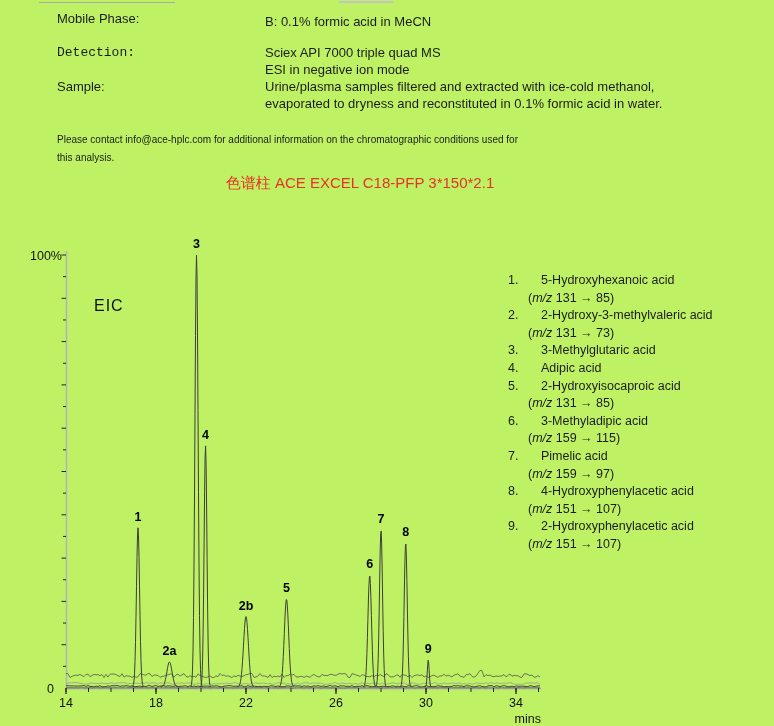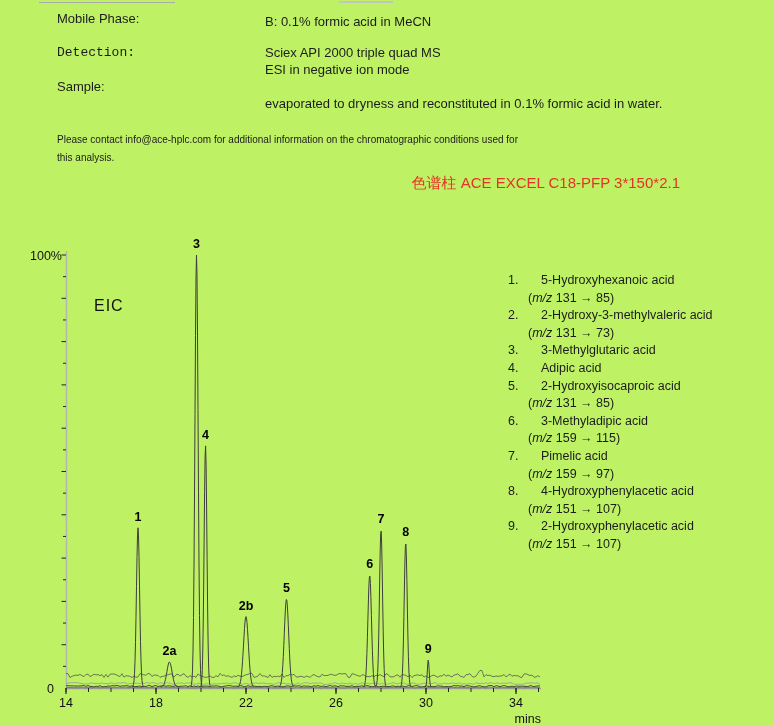--- a/index.html
+++ b/index.html
@@ -1,44 +1,45 @@
 <!DOCTYPE html>
 <html><head>
 <meta charset="utf-8">
 <style>
   html,body{margin:0;padding:0;}
   body{width:774px;height:726px;background:#ffffff;font-family:"Liberation Sans","DejaVu Sans",sans-serif;}
   #page{position:relative;width:774px;height:726px;background:#bef264;overflow:hidden;}
   .t13{position:absolute;font-size:13px;line-height:17px;color:#1c1c1c;white-space:pre;}
   .note{position:absolute;font-size:10px;line-height:17.5px;color:#1c1c1c;white-space:pre-line;}
-  .title{position:absolute;left:40px;top:174px;width:640px;text-align:right;font-size:15px;}
+  .title{position:absolute;left:40px;top:174px;width:640px;text-align:center;font-size:15px;}
   .crop-line{position:absolute;}
   #legend{position:absolute;left:508px;top:272px;width:262px;font-size:12.5px;line-height:17.6px;color:#1c1c1c;}
   .lg-row{display:flex;}
   .lg-num{width:33px;flex:0 0 33px;}
   .lg-mz{margin-left:20px;}
   svg{position:absolute;left:0;top:0;}
   svg text{font-family:"Liberation Sans","DejaVu Sans",sans-serif;}
 </style>
 </head>
 <body>
 
 <div id="page">
 
   <div class="crop-line" style="left:39px;top:2px;width:136px;height:1px;background:#a9a9a9;"></div>
   <div class="crop-line" style="left:339px;top:1px;width:54px;height:2px;background:#c4c4c4;"></div>
 
   <div class="t13" style="left:57px;top:10px;">Mobile Phase:</div>
   <div class="t13" style="left:265px;top:13px;">B: 0.1% formic acid in MeCN</div>
 
   <div class="t13" style="left:57px;top:44px;font-family:Liberation Mono, monospace;">Detection:</div>
-  <div class="t13" style="left:265px;top:44px;">Sciex API 2000 triple quad MS</div>
+  <div class="t13" style="left:265px;top:44px;">Sciex API 7000 triple quad MS</div>
   <div class="t13" style="left:265px;top:61px;">ESI in negative ion mode</div>
 
   <div class="t13" style="left:57px;top:78px;">Sample:</div>
+  <div class="t13" style="left:265px;top:78px;">Urine/plasma samples filtered and extracted with ice-cold methanol,</div>
   <div class="t13" style="left:265px;top:95px;">evaporated to dryness and reconstituted in 0.1% formic acid in water.</div>
 
   <div class="note" style="left:57px;top:131px;width:690px;">Please contact info@ace-hplc.com for additional information on the  chromatographic conditions used for
 this analysis.</div>
 
   <div class="title" style="color: rgb(230, 50, 41);">色谱柱 ACE EXCEL C18-PFP 3*150*2.1</div>
 
   <svg width="774" height="726" viewBox="0 0 774 726">
       <line x1="66.5" y1="251" x2="66.5" y2="688" stroke="#b5b5b5" stroke-width="1.6"></line>
       <line x1="66" y1="688.5" x2="541" y2="688.5" stroke="#9a9a9a" stroke-width="1.4"></line>

